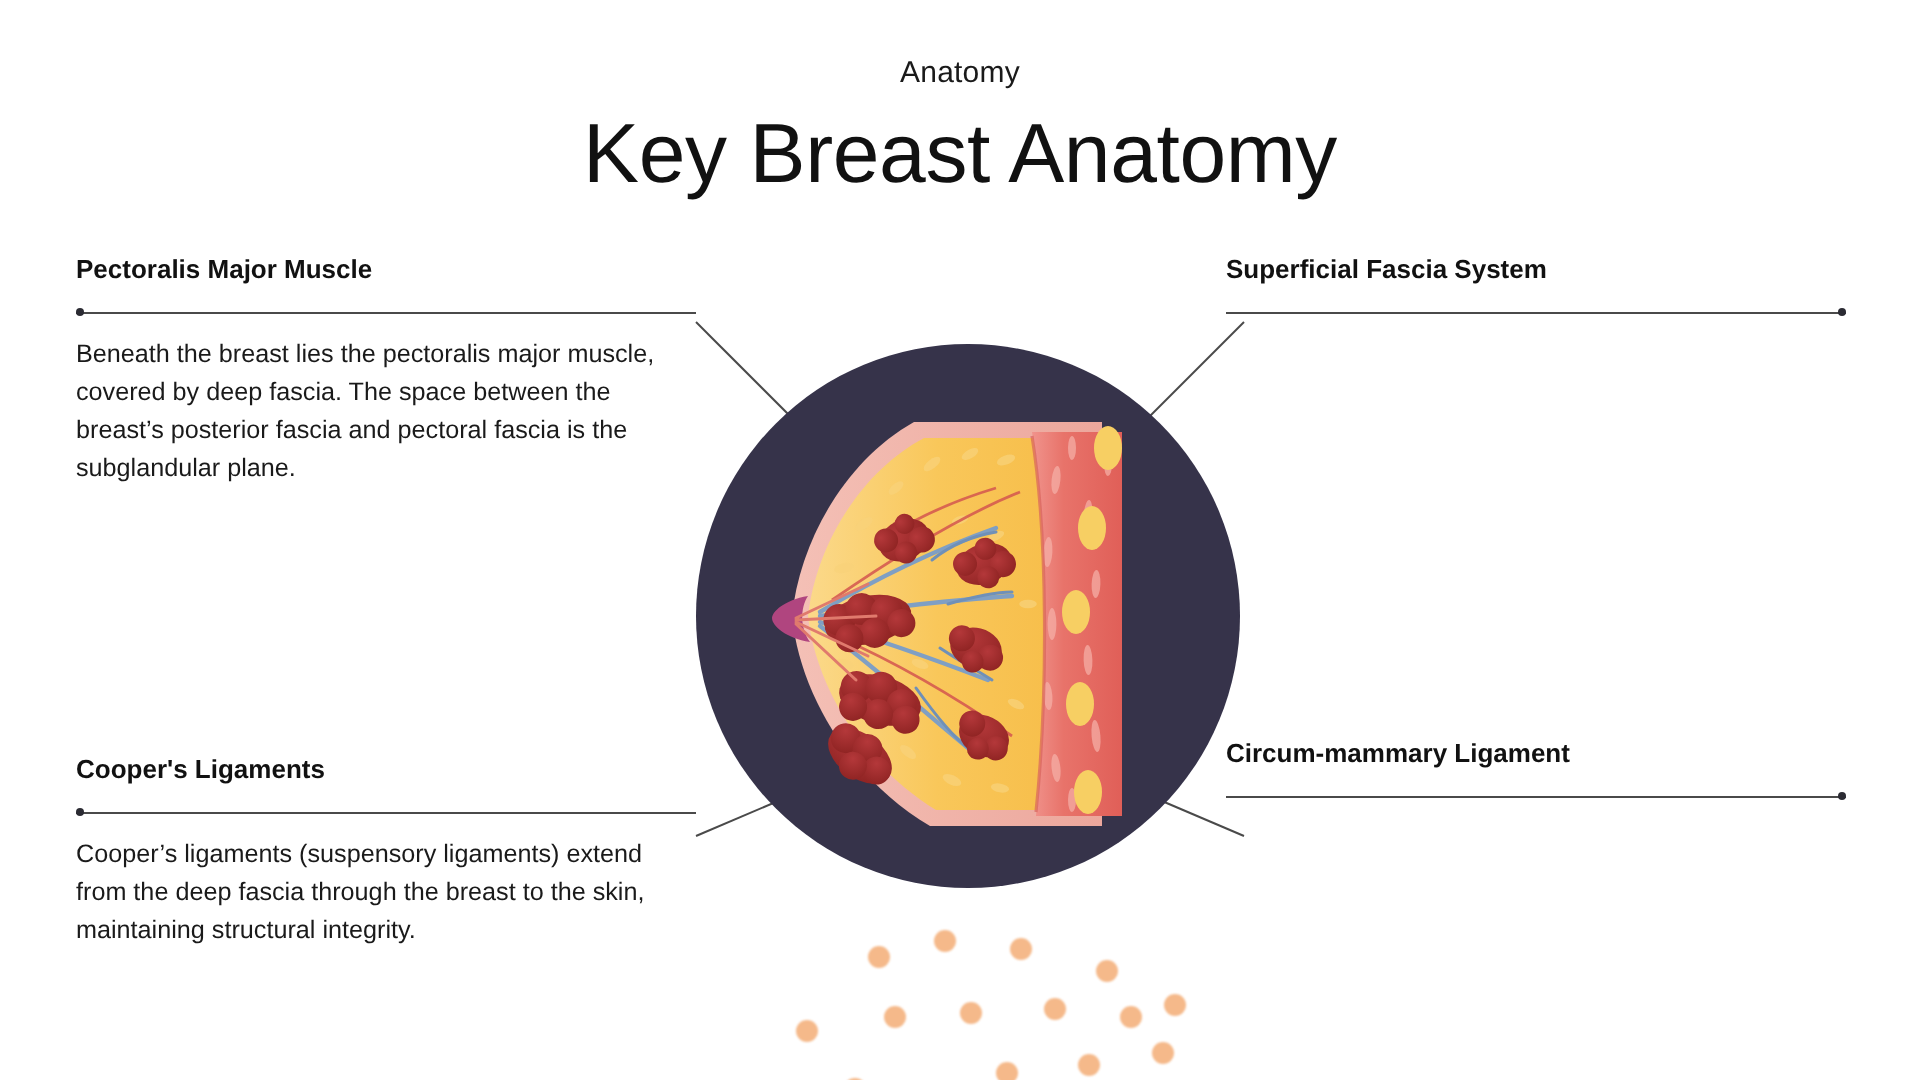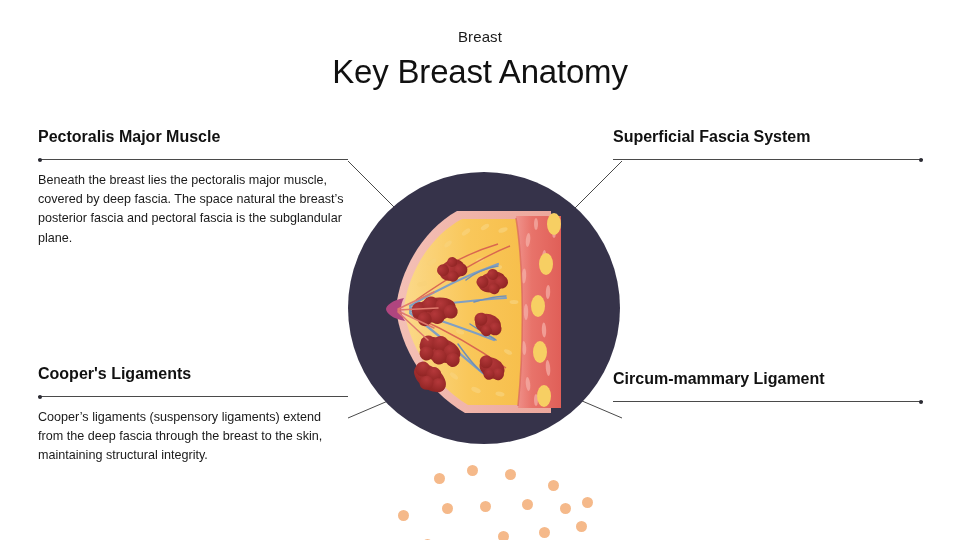--- a/index.html
+++ b/index.html
@@ -26,21 +26,21 @@
   }
   .eyebrow {
     margin: 28px 0 0 0;
     font-size: 15px;
     font-weight: 400;
     color: #1a1a1a;
     letter-spacing: 0.1px;
   }
   .main-title {
     margin: 8px 0 16px 0;
-    font-size: 33px;
+    font-size: 42px;
     font-weight: 400;
     color: #111111;
     letter-spacing: -0.2px;
   }
 
   
   .connectors {
     position: absolute;
     top: 0;
     left: 0;
@@ -52,25 +52,25 @@
   
   .callout {
     position: absolute;
     width: 310px;
   }
   .callout.left  { left: 38px; }
   .callout.right { right: 37px; text-align: right; }
 
   .callout.tl { top: 127px; }
   .callout.tr { top: 127px; }
-  .callout.bl { top: 364px; }
+  .callout.bl { top: 377px; }
   .callout.br { top: 369px; }
 
   .callout-title {
-    font-size: 16px;
+    font-size: 13px;
     font-weight: bold;
     color: #111111;
     line-height: 1.2;
     margin: 0;
     white-space: nowrap;
   }
   .callout.right .callout-title { text-align: left; }
 
   .divider {
     position: relative;
@@ -119,21 +119,21 @@
   .dot-cluster span {
     position: absolute;
     border-radius: 50%;
     background: #f5b98a;
   }
 </style>
 </head>
 <body>
 
 <div class="header">
-  <p class="eyebrow">Breast</p>
+  <p class="eyebrow">Anatomy</p>
   <h1 class="main-title">Key Breast Anatomy</h1>
 </div>
 
 <svg class="connectors" viewBox="0 0 960 540" width="960" height="540">
   <g stroke="#4a4a4a" stroke-width="1" fill="none">
     <line x1="348" y1="161" x2="416" y2="229"></line>
     <line x1="622" y1="161" x2="554" y2="229"></line>
     <line x1="348" y1="418" x2="416" y2="389"></line>
     <line x1="622" y1="418" x2="554" y2="389"></line>
   </g>
@@ -315,21 +315,21 @@
       <path d="M 50,137 L 86,120 M 50,138 L 90,136 M 50,139 L 86,156 M 50,140 L 80,168" stroke="#e07a6d" stroke-width="1.5" fill="none" stroke-linecap="round"></path>
     </g>
   </svg>
 </div>
 
 <div class="callout left tl">
   <h2 class="callout-title">Pectoralis Major Muscle</h2>
   <div class="divider">
     <span class="dot"></span>
   </div>
-  <p class="callout-body">Beneath the breast lies the pectoralis major muscle, covered by deep fascia. The space natural the breast’s posterior fascia and pectoral fascia is the subglandular plane.</p>
+  <p class="callout-body">Beneath the breast lies the pectoralis major muscle, covered by deep fascia. The space between the breast’s posterior fascia and pectoral fascia is the subglandular plane.</p>
 </div>
 
 <div class="callout right tr">
   <h2 class="callout-title">Superficial Fascia System</h2>
   <div class="divider">
     <span class="dot"></span>
   </div>
 </div>
 
 <div class="callout left bl">

